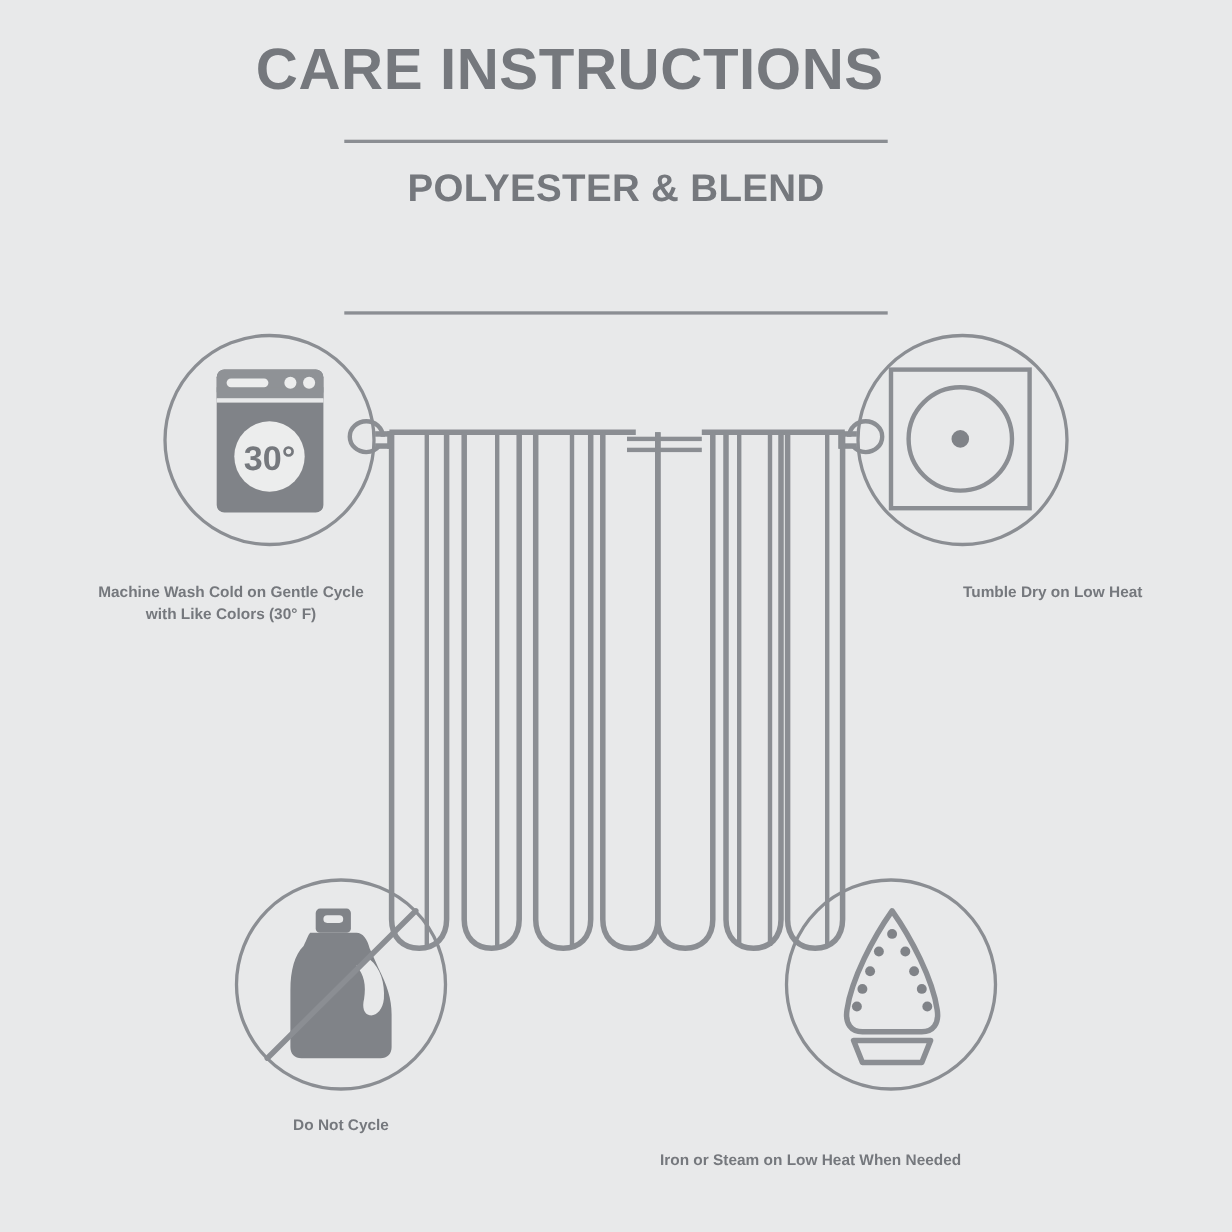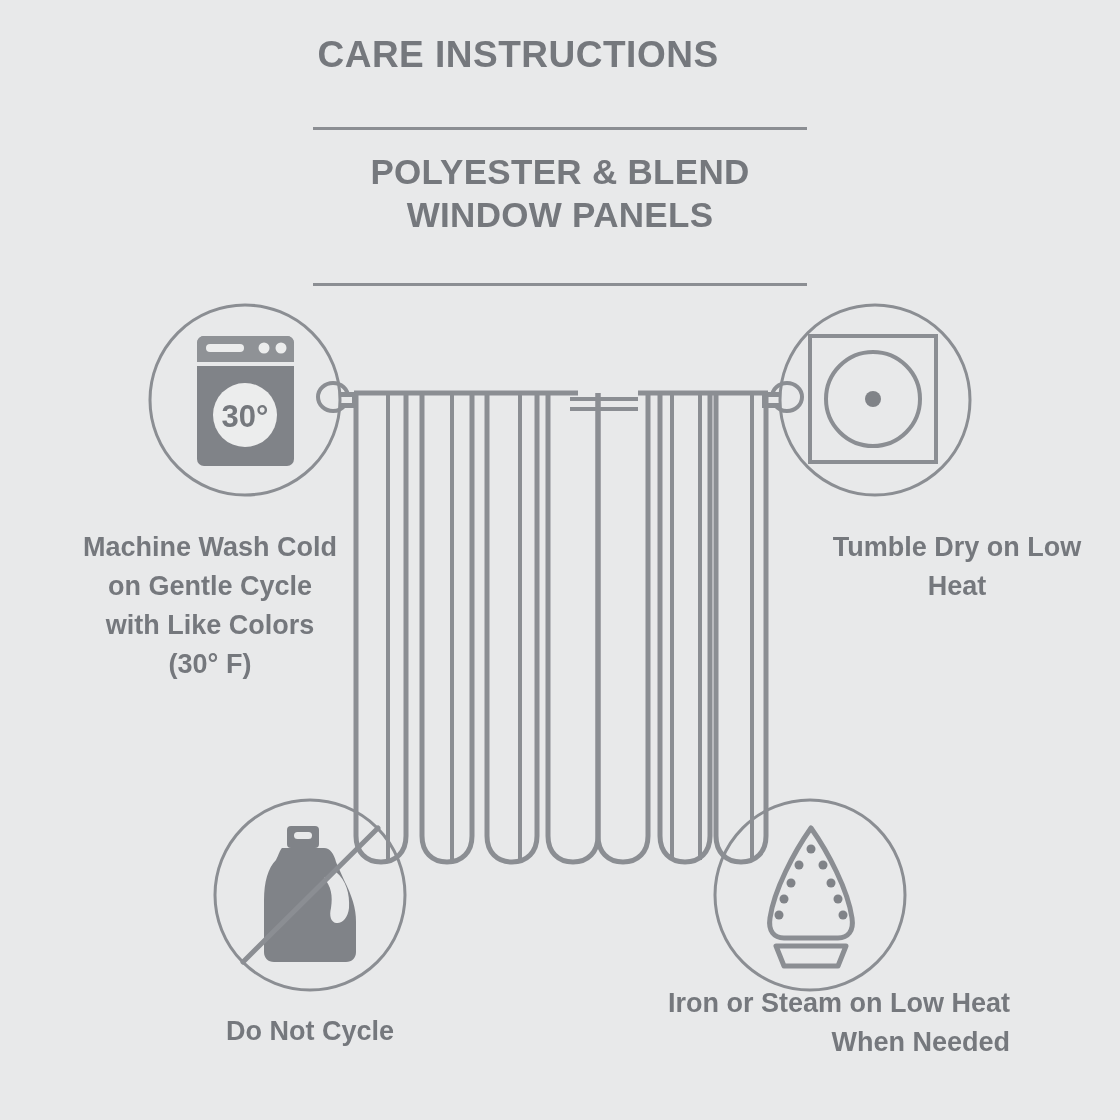--- a/index.html
+++ b/index.html
@@ -20,21 +20,21 @@
     background: #e8e9ea;
   }
 
   
   .title {
     position: absolute;
     left: 0;
     top: 36px;
     width: 1036px;
     text-align: center;
-    font-size: 37px;
+    font-size: 53px;
     font-weight: bold;
     letter-spacing: 0.5px;
     color: #75787d;
     line-height: 1.05;
   }
   .rule {
     position: absolute;
     height: 3px;
     background: #8b8e93;
   }
@@ -57,21 +57,21 @@
     font-size: 35px;
     font-weight: bold;
     letter-spacing: 0.3px;
     color: #75787d;
     line-height: 1.23;
   }
 
   
   .caption {
     position: absolute;
-    font-size: 27px;
+    font-size: 14px;
     font-weight: bold;
     color: #75787d;
     line-height: 1.45;
   }
   .cap-wash {
     left: 78px;
     top: 528px;
     width: 264px;
     text-align: center;
   }
@@ -82,23 +82,23 @@
     text-align: center;
   }
   .cap-bleach {
     left: 165px;
     top: 1012px;
     width: 290px;
     text-align: center;
   }
   .cap-iron {
     left: 600px;
-    top: 984px;
+    top: 1044px;
     width: 410px;
-    text-align: right;
+    text-align: left;
   }
 
   
   #art {
     position: absolute;
     left: 0;
     top: 0;
     width: 1120px;
     height: 1120px;
   }
@@ -106,21 +106,20 @@
 </head>
 <body>
 
 <div id="page">
 
   <div class="title">CARE INSTRUCTIONS</div>
   <div class="rule rule-top"></div>
 
   <div class="subtitle">
     <div>POLYESTER &amp; BLEND</div>
-    <div>WINDOW PANELS</div>
   </div>
   <div class="rule rule-bottom"></div>
 
   <div class="caption cap-wash">Machine Wash Cold on Gentle Cycle with Like Colors (30° F)</div>
   <div class="caption cap-dry">Tumble Dry on Low Heat</div>
   <div class="caption cap-bleach">Do Not Cycle</div>
   <div class="caption cap-iron">Iron or Steam on Low Heat When Needed</div>
 
   <svg id="art" viewBox="0 0 1120 1120">
 

